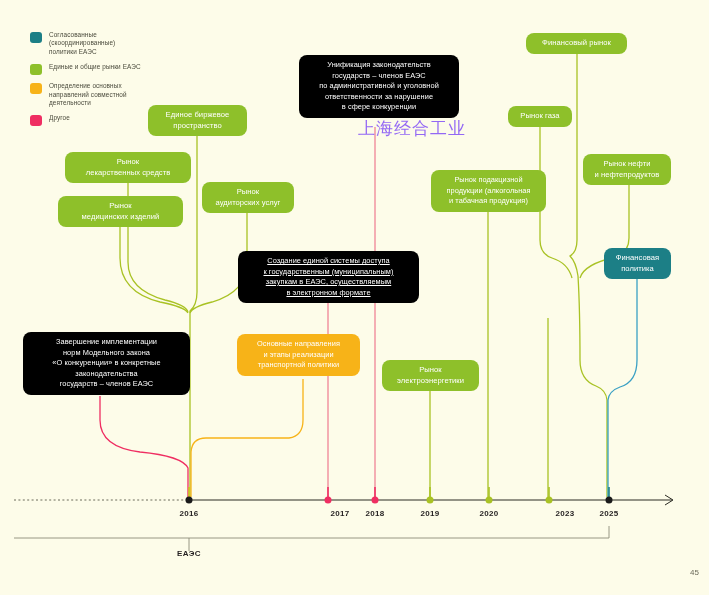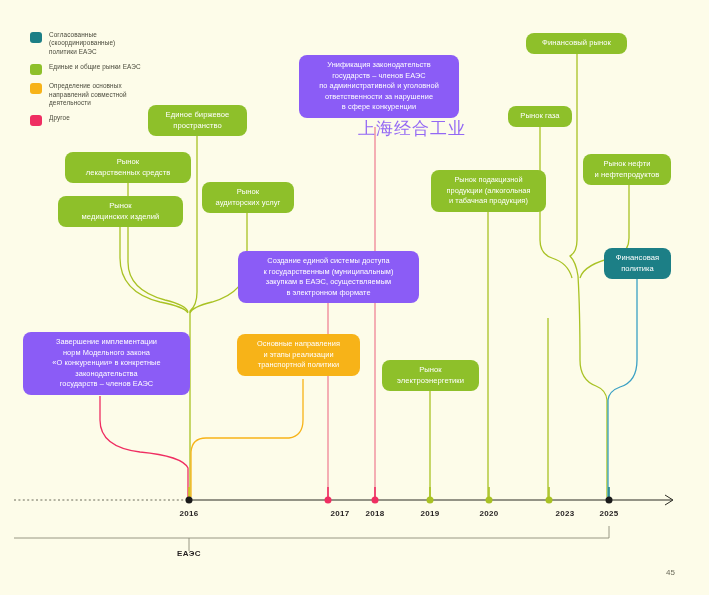--- a/index.html
+++ b/index.html
@@ -25,39 +25,39 @@
   }
 
   
   .node {
     position: absolute; border-radius: 8px; color: #ffffff;
     text-align: center; display: flex; align-items: center; justify-content: center;
     padding: 5px 7px; line-height: 10.5px; letter-spacing: .05px;
   }
   .node span { display: block; }
   .green  { background: #8ec02a; }
-  .pink   { background: #8b5cf6; }
+  .pink   { background: #000000; }
   .orange { background: #f7b318; }
   .teal   { background: #1c7f86; }
 
   
   .axis-dot {
     position: absolute; width: 7px; height: 7px; border-radius: 50%;
     transform: translate(-50%, -50%);
   }
   .year-label {
     position: absolute; font-size: 8px; font-weight: bold; color: #231f20;
     transform: translateX(-50%); letter-spacing: .3px;
   }
   .eaes-label {
     position: absolute; font-size: 8px; font-weight: bold; color: #231f20;
     transform: translateX(-50%); letter-spacing: .4px;
   }
   .page-num {
-    position: absolute; right: 34px; bottom: 18px;
+    position: absolute; right: 10px; bottom: 18px;
     font-size: 8px; color: #6b6b5a;
   }
   .watermark {
     position: absolute; left: 358px; top: 117px;
     font-size: 17px; color: #8b5cf6; letter-spacing: 1px;
     font-family: "DejaVu Sans", sans-serif; opacity: .92;
   }
 </style>
 </head>
 <body>
@@ -147,21 +147,21 @@
     </div>
   <div class="node green" style="left:202px; top:182px; width:92px; font-size:7.6px;">
       <span>Рынок<br>аудиторских услуг</span>
     </div>
   <div class="node pink" style="left:23px;  top:332px; width:167px; font-size:7.4px;">
       <span>Завершение имплементации<br>норм Модельного закона<br>«О конкуренции» в конкретные<br>законодательства<br>государств – членов ЕАЭС</span>
     </div>
   <div class="node orange" style="left:237px; top:334px; width:123px; font-size:7.4px;">
       <span>Основные направления<br>и этапы реализации<br>транспортной политики</span>
     </div>
-  <div class="node pink" style="left:238px; top:251px; width:181px; font-size:7.4px;">
+  <div class="node pink" style="left:238px; top:251px; width:181px; font-size:7.4px;text-decoration:underline;">
       <span>Создание единой системы доступа<br>к государственным (муниципальным)<br>закупкам в ЕАЭС, осуществляемым<br>в электронном формате</span>
     </div>
   <div class="node pink" style="left:299px; top:55px;  width:160px; font-size:7.4px;">
       <span>Унификация законодательств<br>государств – членов ЕАЭС<br>по административной и уголовной<br>ответственности за нарушение<br>в сфере конкуренции</span>
     </div>
   <div class="node green" style="left:382px; top:360px; width:97px; font-size:7.6px;">
       <span>Рынок<br>электроэнергетики</span>
     </div>
   <div class="node green" style="left:431px; top:170px; width:115px; font-size:7.4px;">
       <span>Рынок подакцизной<br>продукции (алкогольная<br>и табачная продукция)</span>

